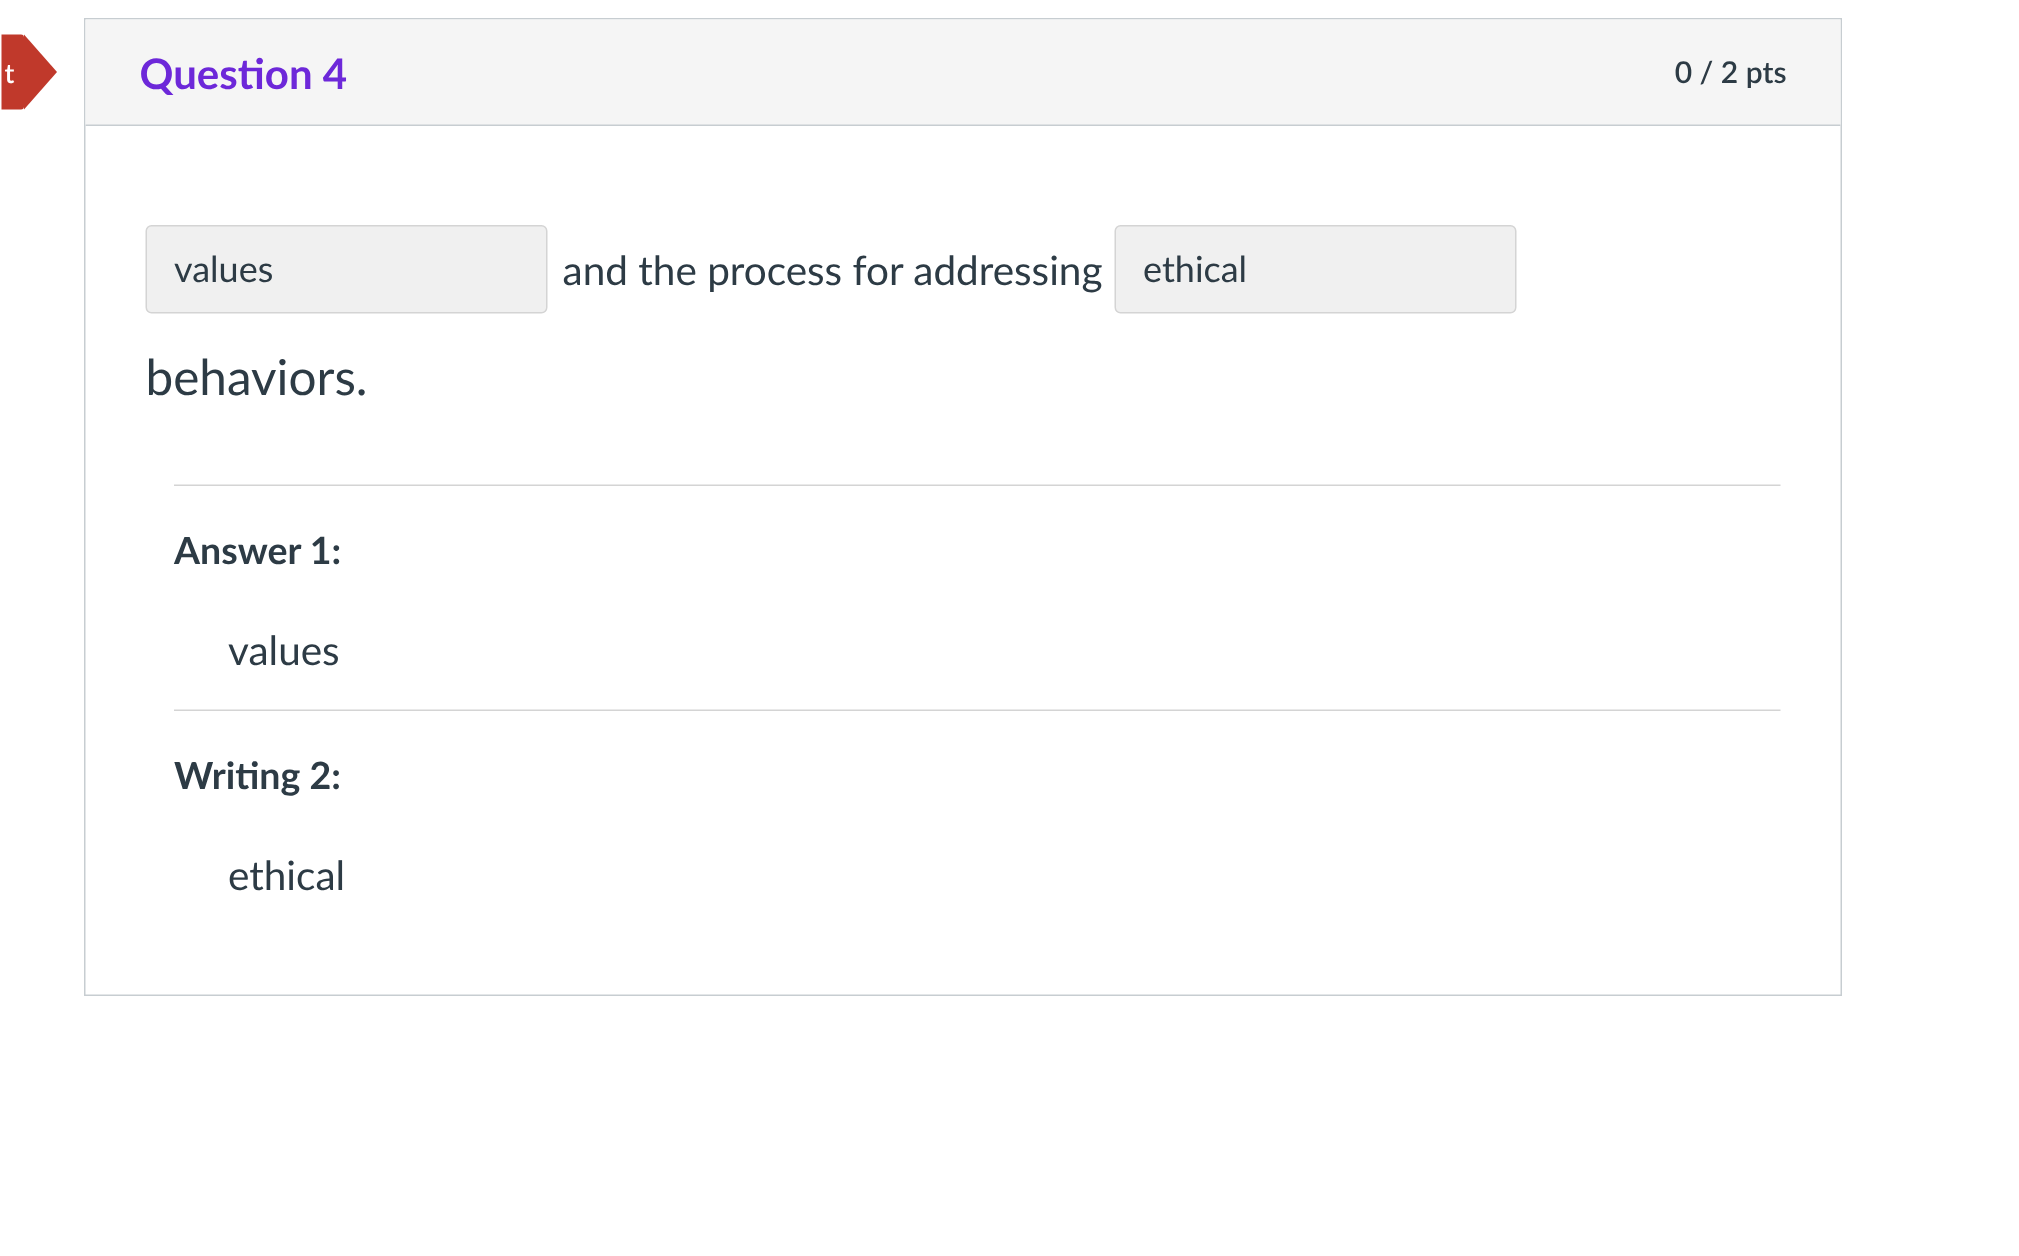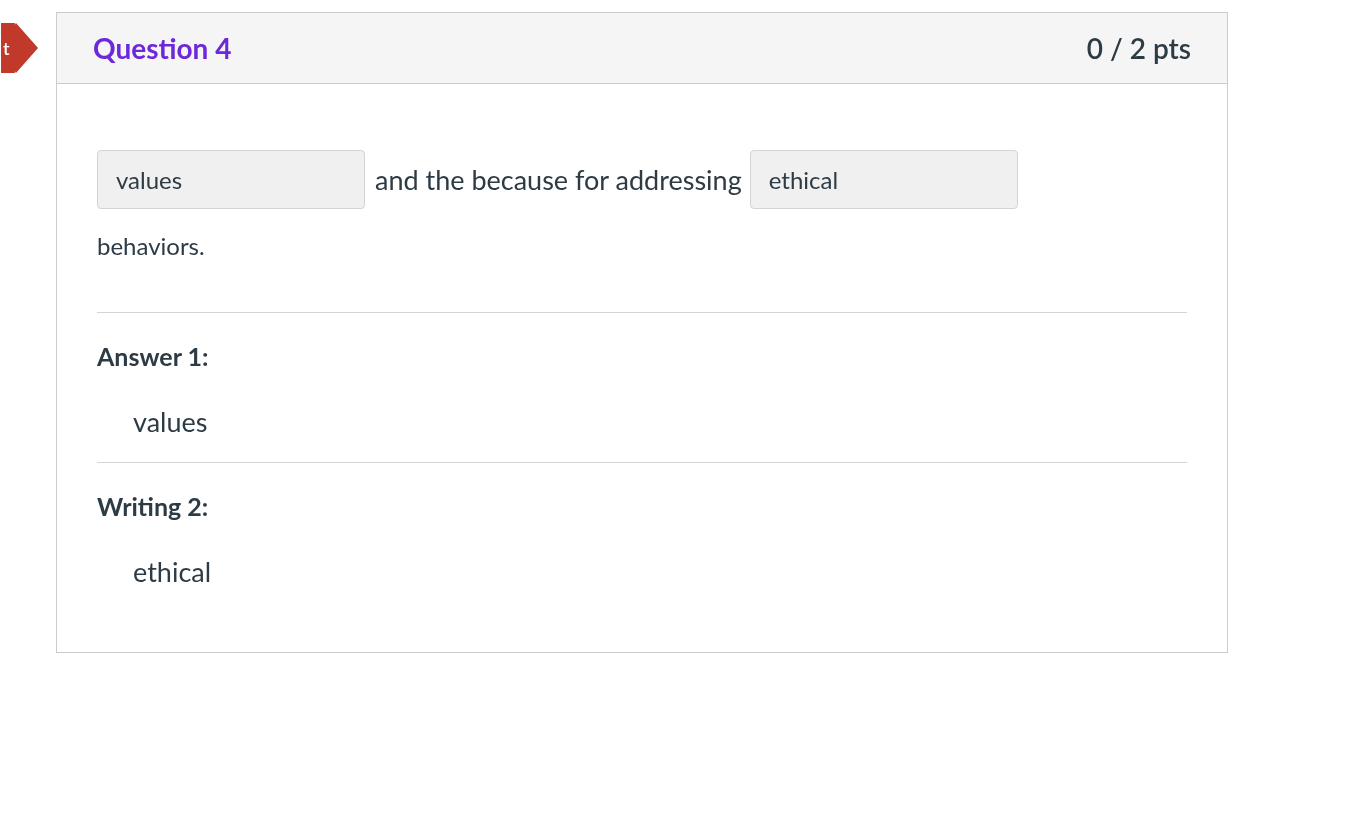--- a/index.html
+++ b/index.html
@@ -55,21 +55,21 @@
       border-top: 25px solid transparent;
       border-bottom: 25px solid transparent;
       border-left: 22px solid #c0392b;
     }
     .question-title {
       font-size: 28px;
       font-weight: 700;
       color: #6d28d9;
     }
     .question-points {
-      font-size: 28px;
+      font-size: 20px;
       font-weight: 600;
       color: #2d3b45;
     }
     .question-body {
       padding: 66px 40px 40px 40px;
     }
     .prompt-text {
       font-size: 27px;
       color: #2d3b45;
       margin-bottom: 14px;
@@ -90,30 +90,31 @@
       color: #2d3b45;
       min-width: 268px;
       display: inline-block;
     }
     .mid-text {
       font-size: 27px;
       color: #2d3b45;
       margin: 0 8px 0 10px;
     }
     .tail-text {
-      font-size: 24px;
+      font-size: 33px;
       color: #2d3b45;
       margin-top: 8px;
     }
     .answers-section {
       margin-top: 52px;
     }
     .answer-block {
       border-top: 1px solid #d4d4d4;
       padding: 28px 0 24px 0;
+      margin-left: 19px;
     }
     .answer-label {
       font-size: 25px;
       font-weight: 700;
       color: #2d3b45;
     }
     .answer-value {
       font-size: 27px;
       color: #2d3b45;
       margin-top: 34px;
@@ -130,21 +131,21 @@
       <div class="flag-tip"></div>
     </div>
     <div class="question-title">Question 4</div>
     <div class="question-points">0 / 2 pts</div>
   </div>
 
   <div class="question-body">
 
     <div class="fill-blank-row">
       <span class="blank-box">values</span>
-      <span class="mid-text">and the because for addressing</span>
+      <span class="mid-text">and the process for addressing</span>
       <span class="blank-box">ethical</span>
     </div>
 
     <div class="tail-text">behaviors.</div>
 
     <div class="answers-section">
       <div class="answer-block">
         <div class="answer-label">Answer 1:</div>
         <div class="answer-value">values</div>
       </div>

